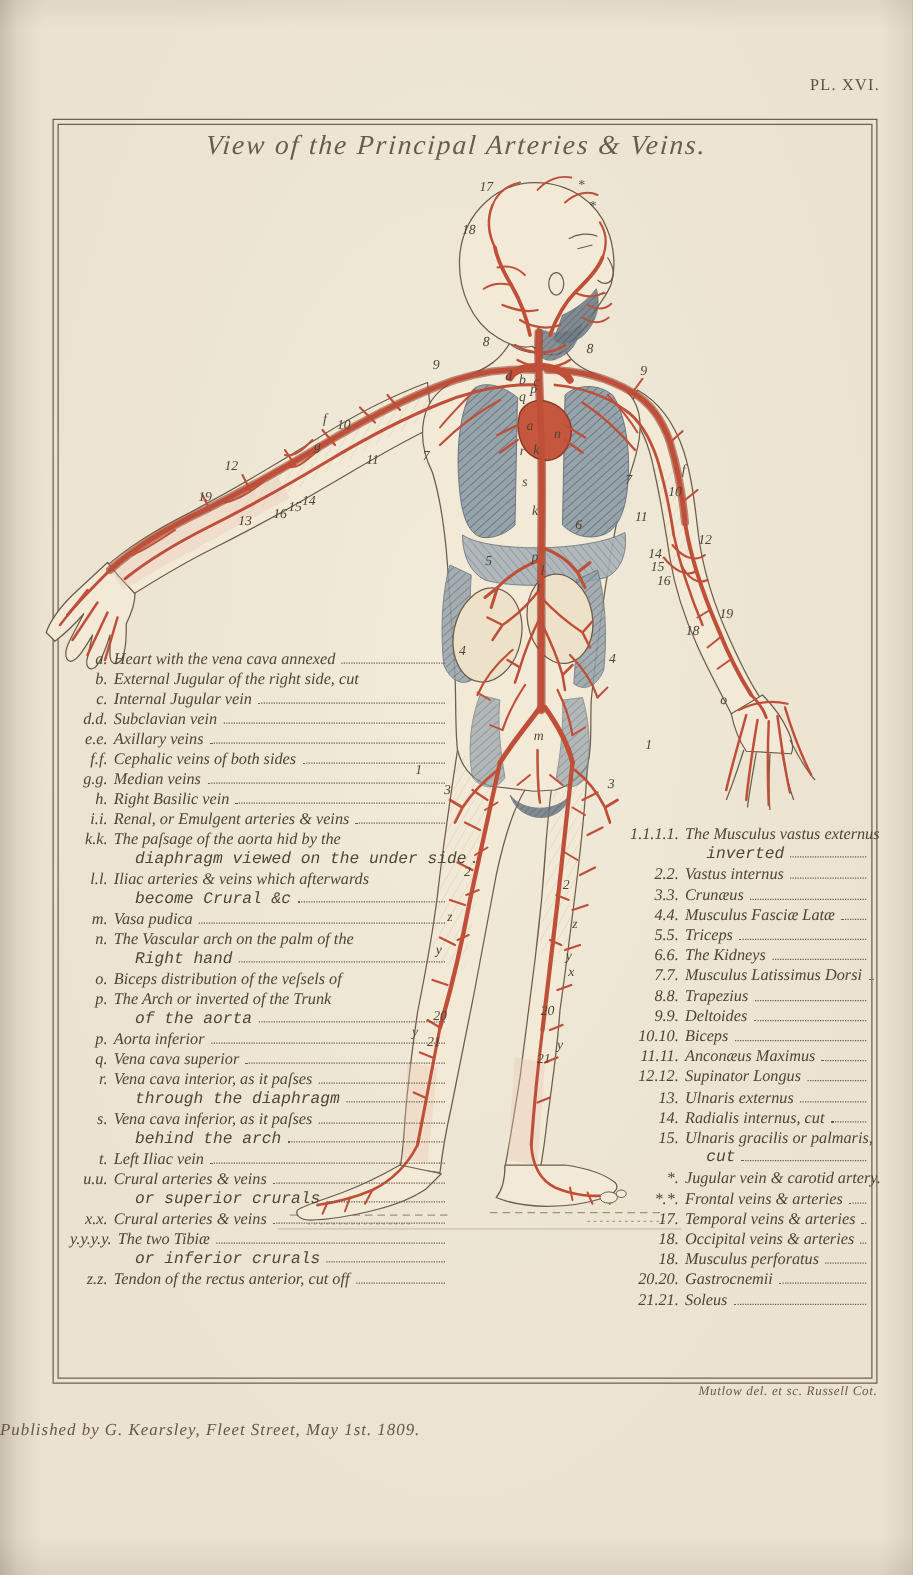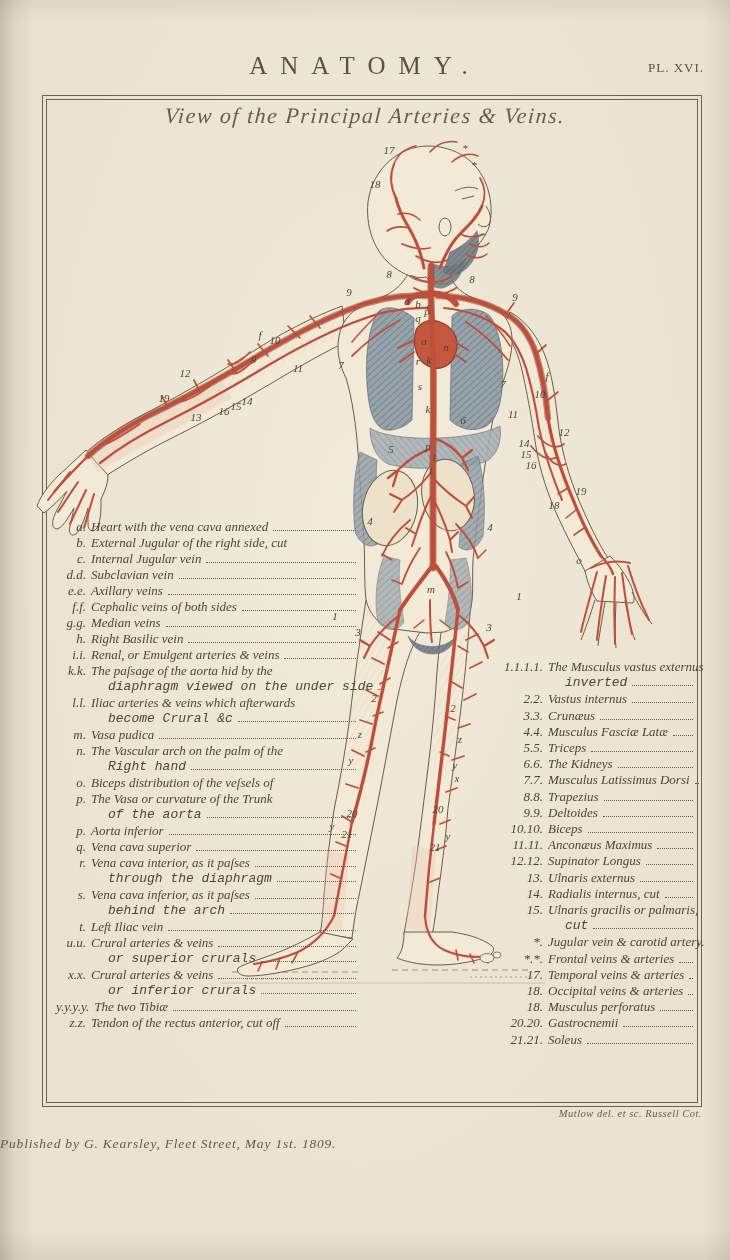--- a/index.html
+++ b/index.html
@@ -68,21 +68,20 @@
     position:absolute;top:1136px;left:0;width:100%;
     font-style:italic;font-size:13.5px;
     color:#675847;letter-spacing:0.8px;
   }
 </style>
 </head>
 <body>
 
 <div class="page">
 
-  <h1 class="plate-header">ANATOMY.</h1>
   <div class="plate-no">PL. XVI.</div>
 
   <div class="frame">
     <div class="frame-inner"></div>
   </div>
 
   <div class="script-title">View of the Principal Arteries &amp; Veins.</div>
 
   <svg class="figure" width="730" height="1260" viewBox="0 0 730 1260" xmlns="http://www.w3.org/2000/svg">
     <defs>
@@ -510,21 +509,21 @@
 
       <div class="lrow">
         <span class="llab">o.</span>
         <span class="ltxt">Biceps distribution of the veſsels of</span>
 
       </div>
 
 
       <div class="lrow">
         <span class="llab">p.</span>
-        <span class="ltxt">The Vasa or curvature of the Trunk</span>
+        <span class="ltxt">The Arch or inverted of the Trunk</span>
 
       </div>
 
       <div class="lrow indent">
         <span class="llab"></span>
         <span class="ltxt">of the aorta</span>
         <span class="leader"></span>
       </div>
 
       <div class="lrow">
@@ -580,32 +579,32 @@
         <span class="ltxt">or superior crurals</span>
         <span class="leader"></span>
       </div>
 
       <div class="lrow">
         <span class="llab">x.x.</span>
         <span class="ltxt">Crural arteries &amp; veins</span>
         <span class="leader"></span>
       </div>
 
-      <div class="lrow indent">
-        <span class="llab"></span>
-        <span class="ltxt">or inferior crurals</span>
-        <span class="leader"></span>
-      </div>
-
       <div class="lrow">
         <span class="llab">y.y.y.y.</span>
         <span class="ltxt">The two Tibiæ</span>
         <span class="leader"></span>
       </div>
 
+      <div class="lrow indent">
+        <span class="llab"></span>
+        <span class="ltxt">or inferior crurals</span>
+        <span class="leader"></span>
+      </div>
+
       <div class="lrow">
         <span class="llab">z.z.</span>
         <span class="ltxt">Tendon of the rectus anterior, cut off</span>
         <span class="leader"></span>
       </div>
     </div>
 
   <div class="legend legend-right">
 
       <div class="lrow">

